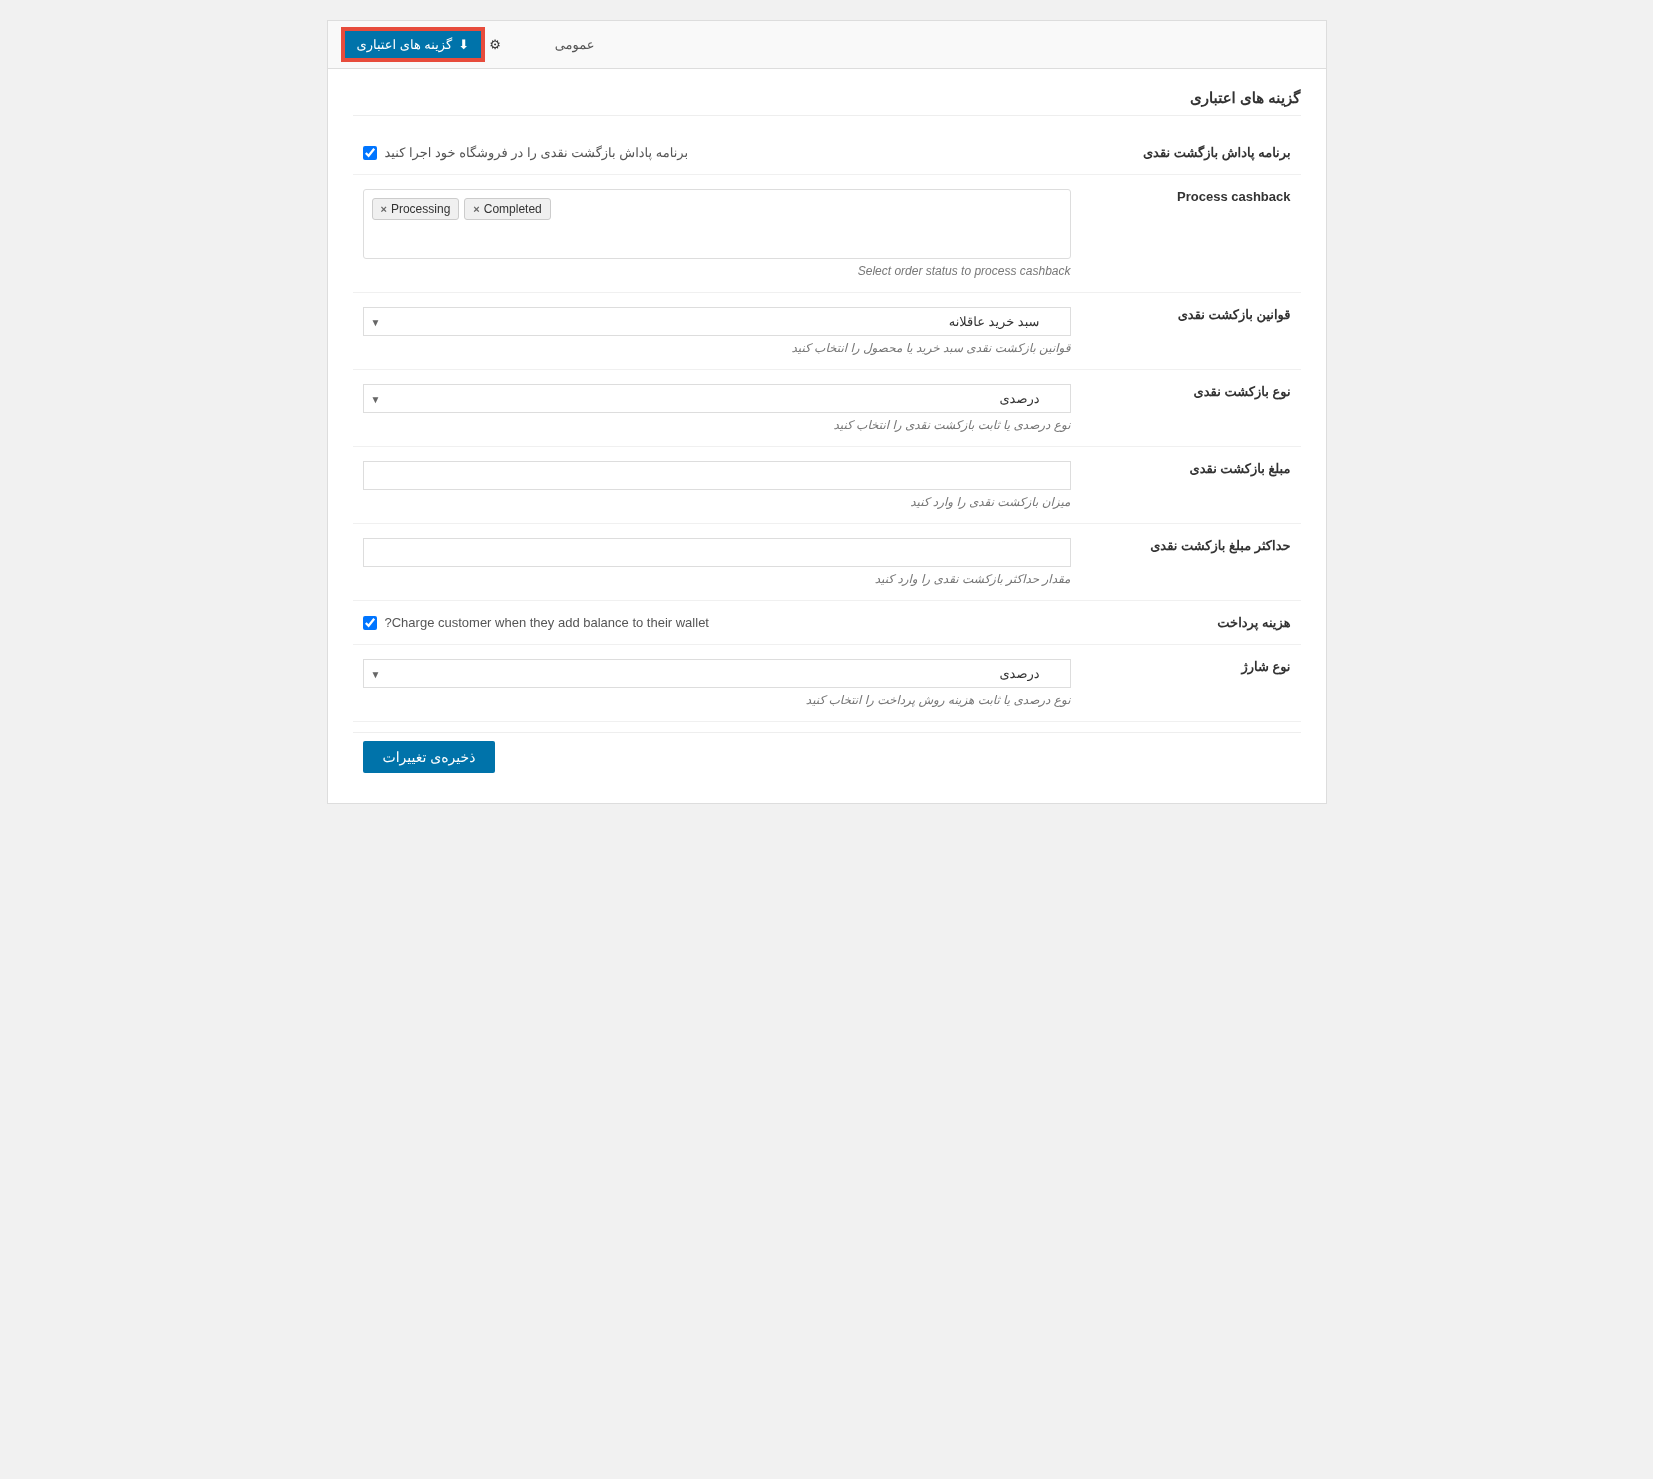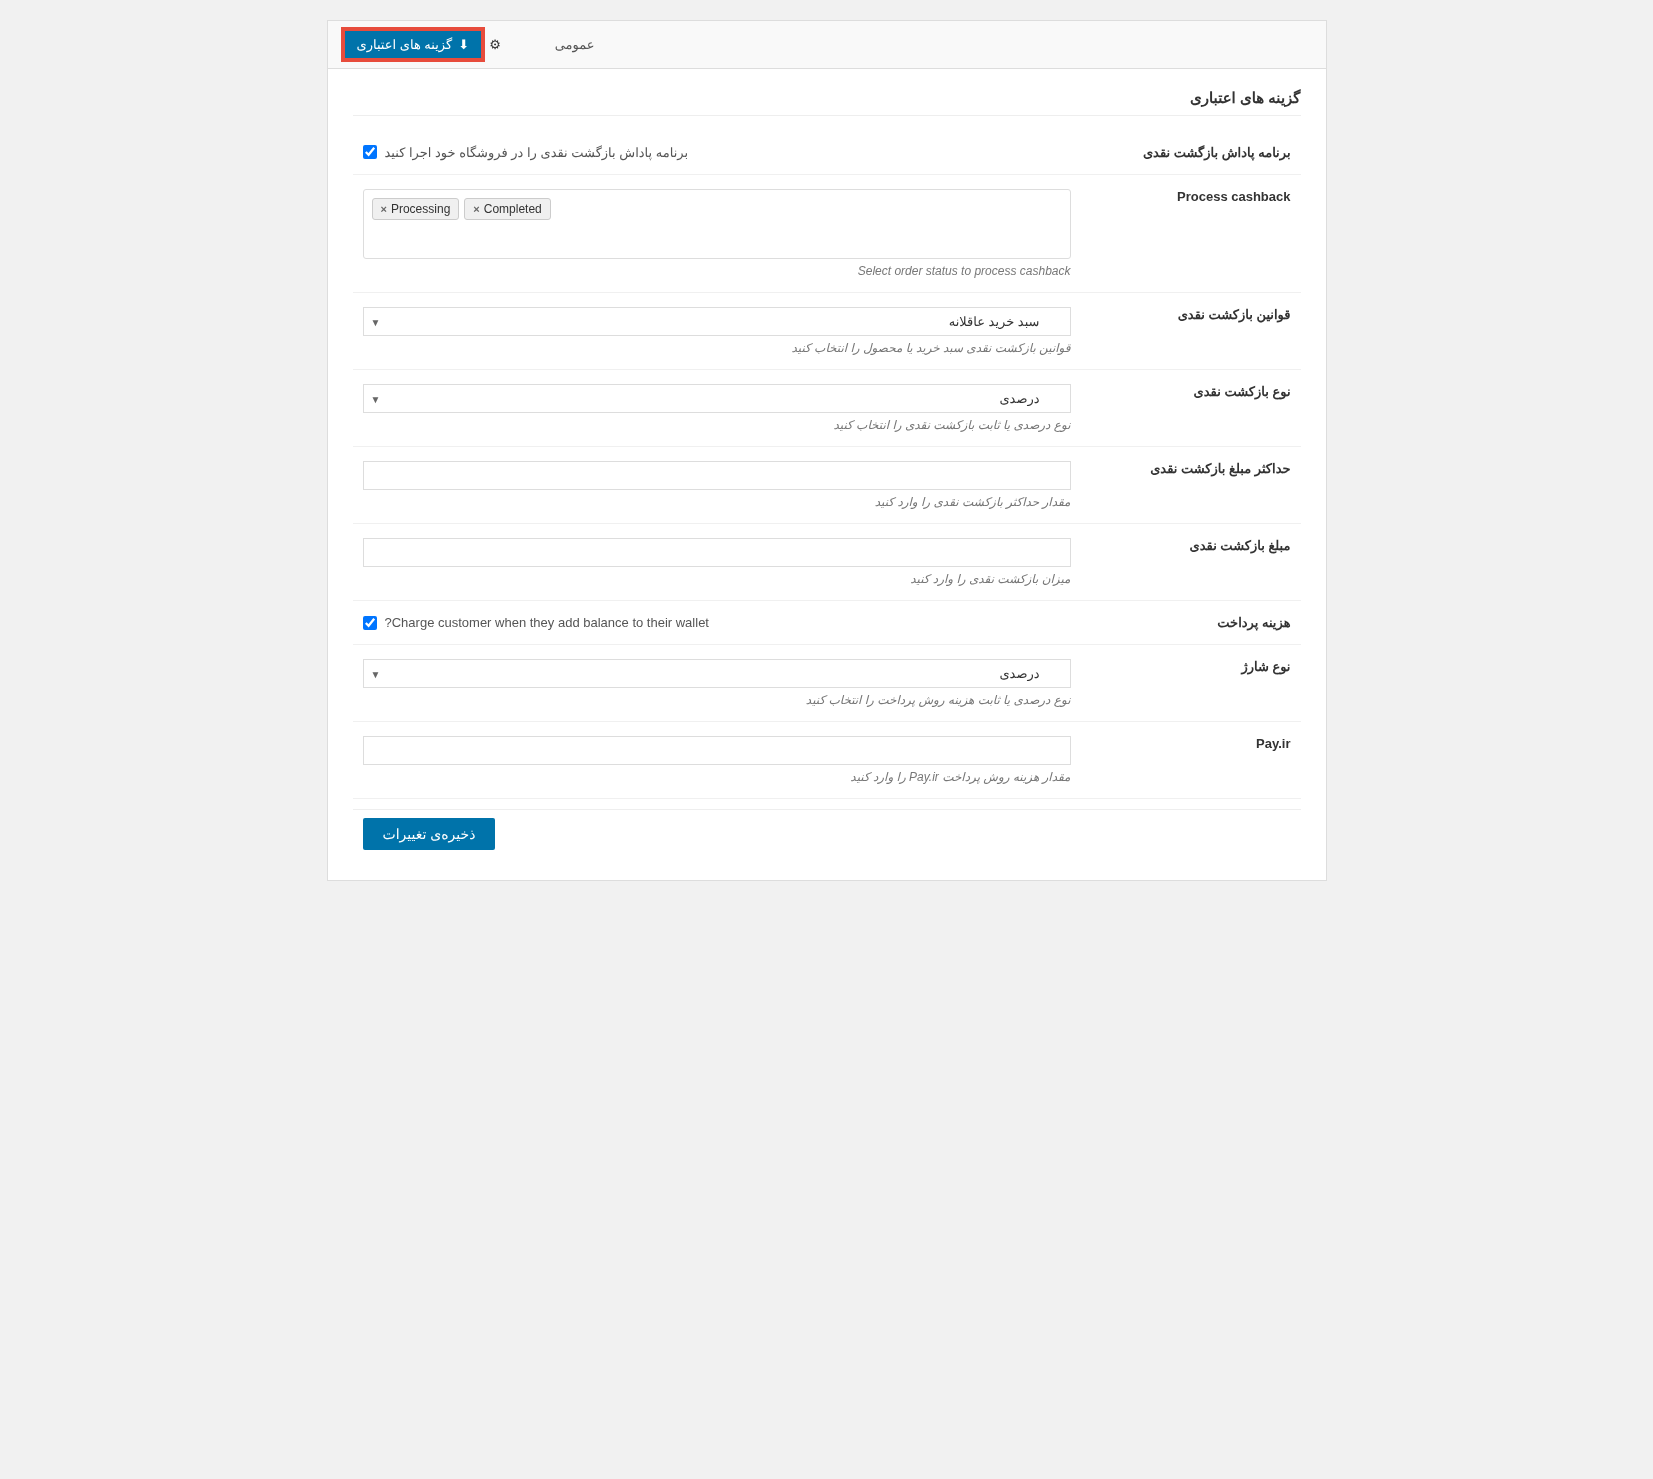--- a/index.html
+++ b/index.html
@@ -86,21 +86,21 @@
     }
     .help-text {
       color: #777;
       font-size: 12px;
       font-style: italic;
       margin-top: 5px;
       text-align: right;
     }
     .cashback-program-row {
       display: flex;
-      align-items: flex-start;
+      align-items: center;
       justify-content: flex-end;
       gap: 8px;
     }
     .cashback-program-row label {
       font-size: 13px;
       color: #555;
     }
     input[type="checkbox"] {
       width: 14px;
       height: 14px;
@@ -263,32 +263,32 @@
                   <option value="percentage">درصدی</option>
                 </select>
                 <span class="select-arrow">▼</span>
               </div>
               <div class="help-text">نوع درصدی یا ثابت بازکشت نقدی را انتخاب کنید</div>
             </td>
           </tr>
 
 
           <tr>
+            <td class="label-cell">مبلغ بازکشت نقدی</td>
+            <td class="input-cell">
+              <input type="text" class="text-input" style="">
+              <div class="help-text">میزان بازکشت نقدی را وارد کنید</div>
+            </td>
+          </tr>
+
+          <tr>
             <td class="label-cell">حداکثر مبلغ بازکشت نقدی</td>
             <td class="input-cell">
               <input type="text" class="text-input" style="">
               <div class="help-text">مقدار حداکثر بازکشت نقدی را وارد کنید</div>
-            </td>
-          </tr>
-
-          <tr>
-            <td class="label-cell">مبلغ بازکشت نقدی</td>
-            <td class="input-cell">
-              <input type="text" class="text-input" style="">
-              <div class="help-text">میزان بازکشت نقدی را وارد کنید</div>
             </td>
           </tr>
 
           <tr>
             <td class="label-cell">هزینه پرداخت</td>
             <td class="input-cell">
               <div class="charge-row">
                 <label>Charge customer when they add balance to their wallet?</label>
                 <input type="checkbox" checked="" style="">
               </div>
@@ -301,27 +301,20 @@
               <div class="select-wrap">
                 <select>
                   <option value="percentage">درصدی</option>
                 </select>
                 <span class="select-arrow">▼</span>
               </div>
               <div class="help-text">نوع درصدی یا ثابت هزینه روش پرداخت را انتخاب کنید</div>
             </td>
           </tr>
 
-          <tr>
-            <td class="label-cell">Pay.ir</td>
-            <td class="input-cell">
-              <input type="text" class="text-input" style="">
-              <div class="help-text">مقدار هزینه روش پرداخت Pay.ir را وارد کنید</div>
-            </td>
-          </tr>
 
         </tbody>
       </table>
 
       <div class="save-btn-wrap">
         <button class="save-btn">ذخیره‌ی تغییرات</button>
       </div>
 
     </div>
   </div>

